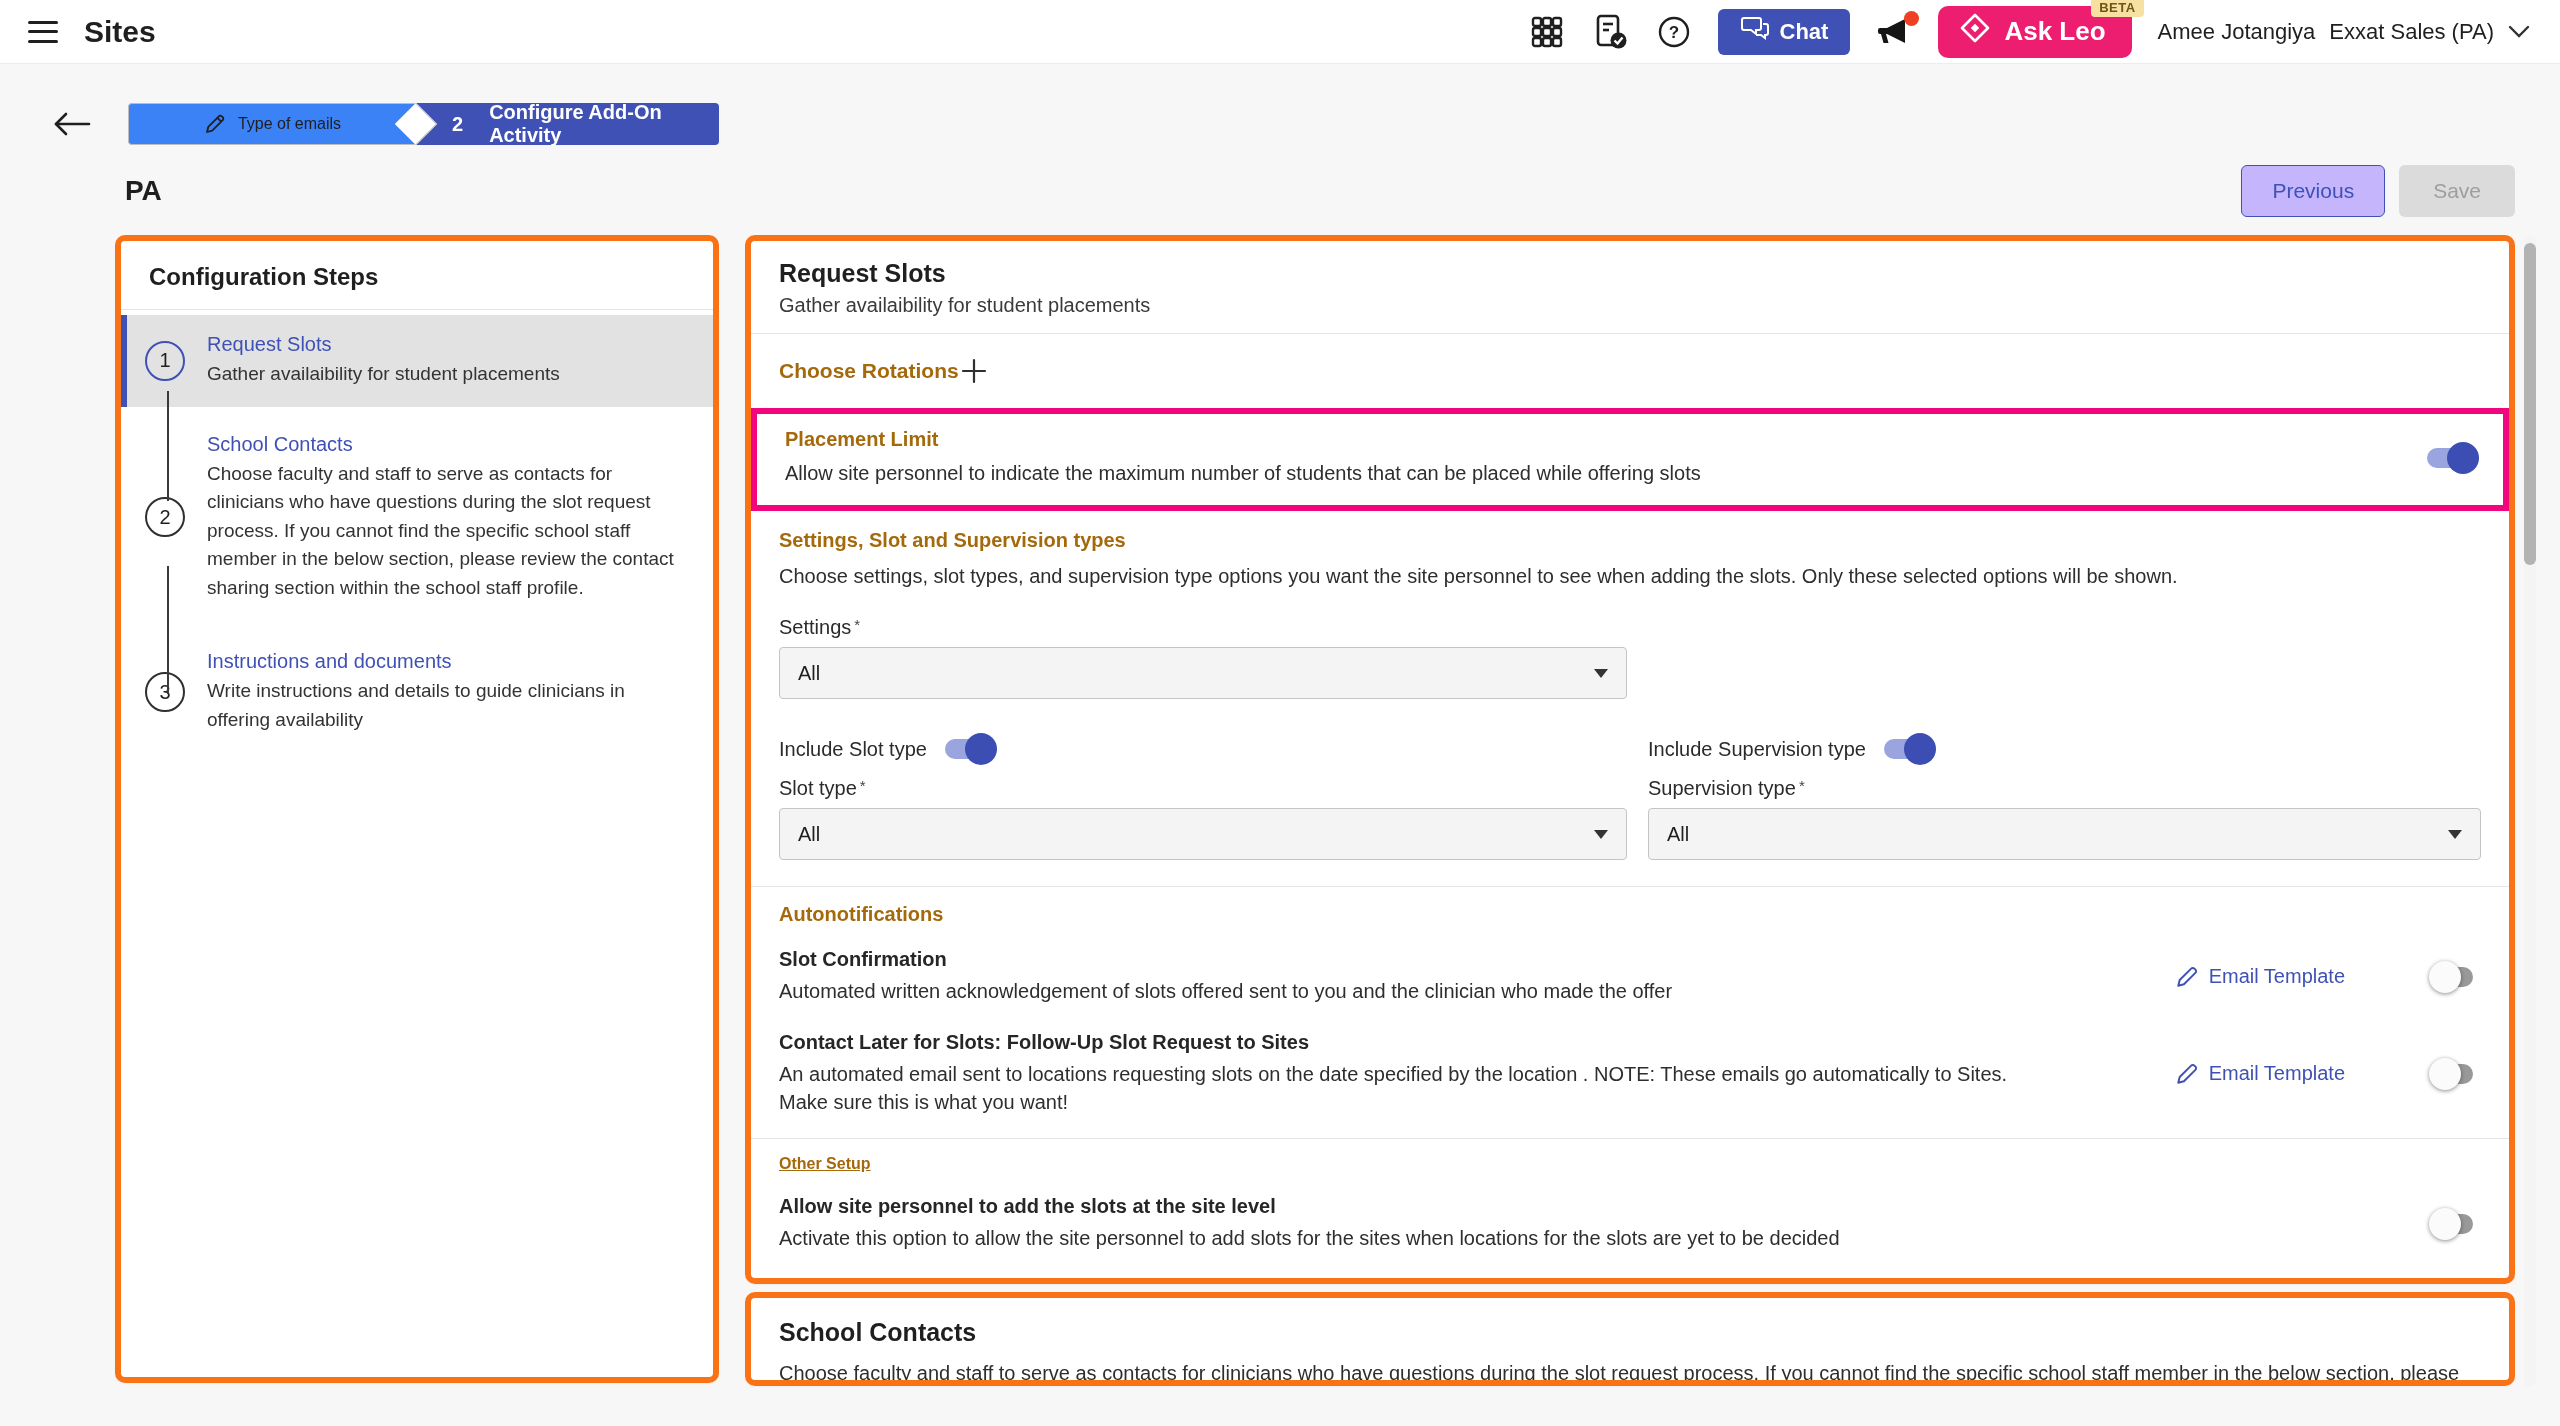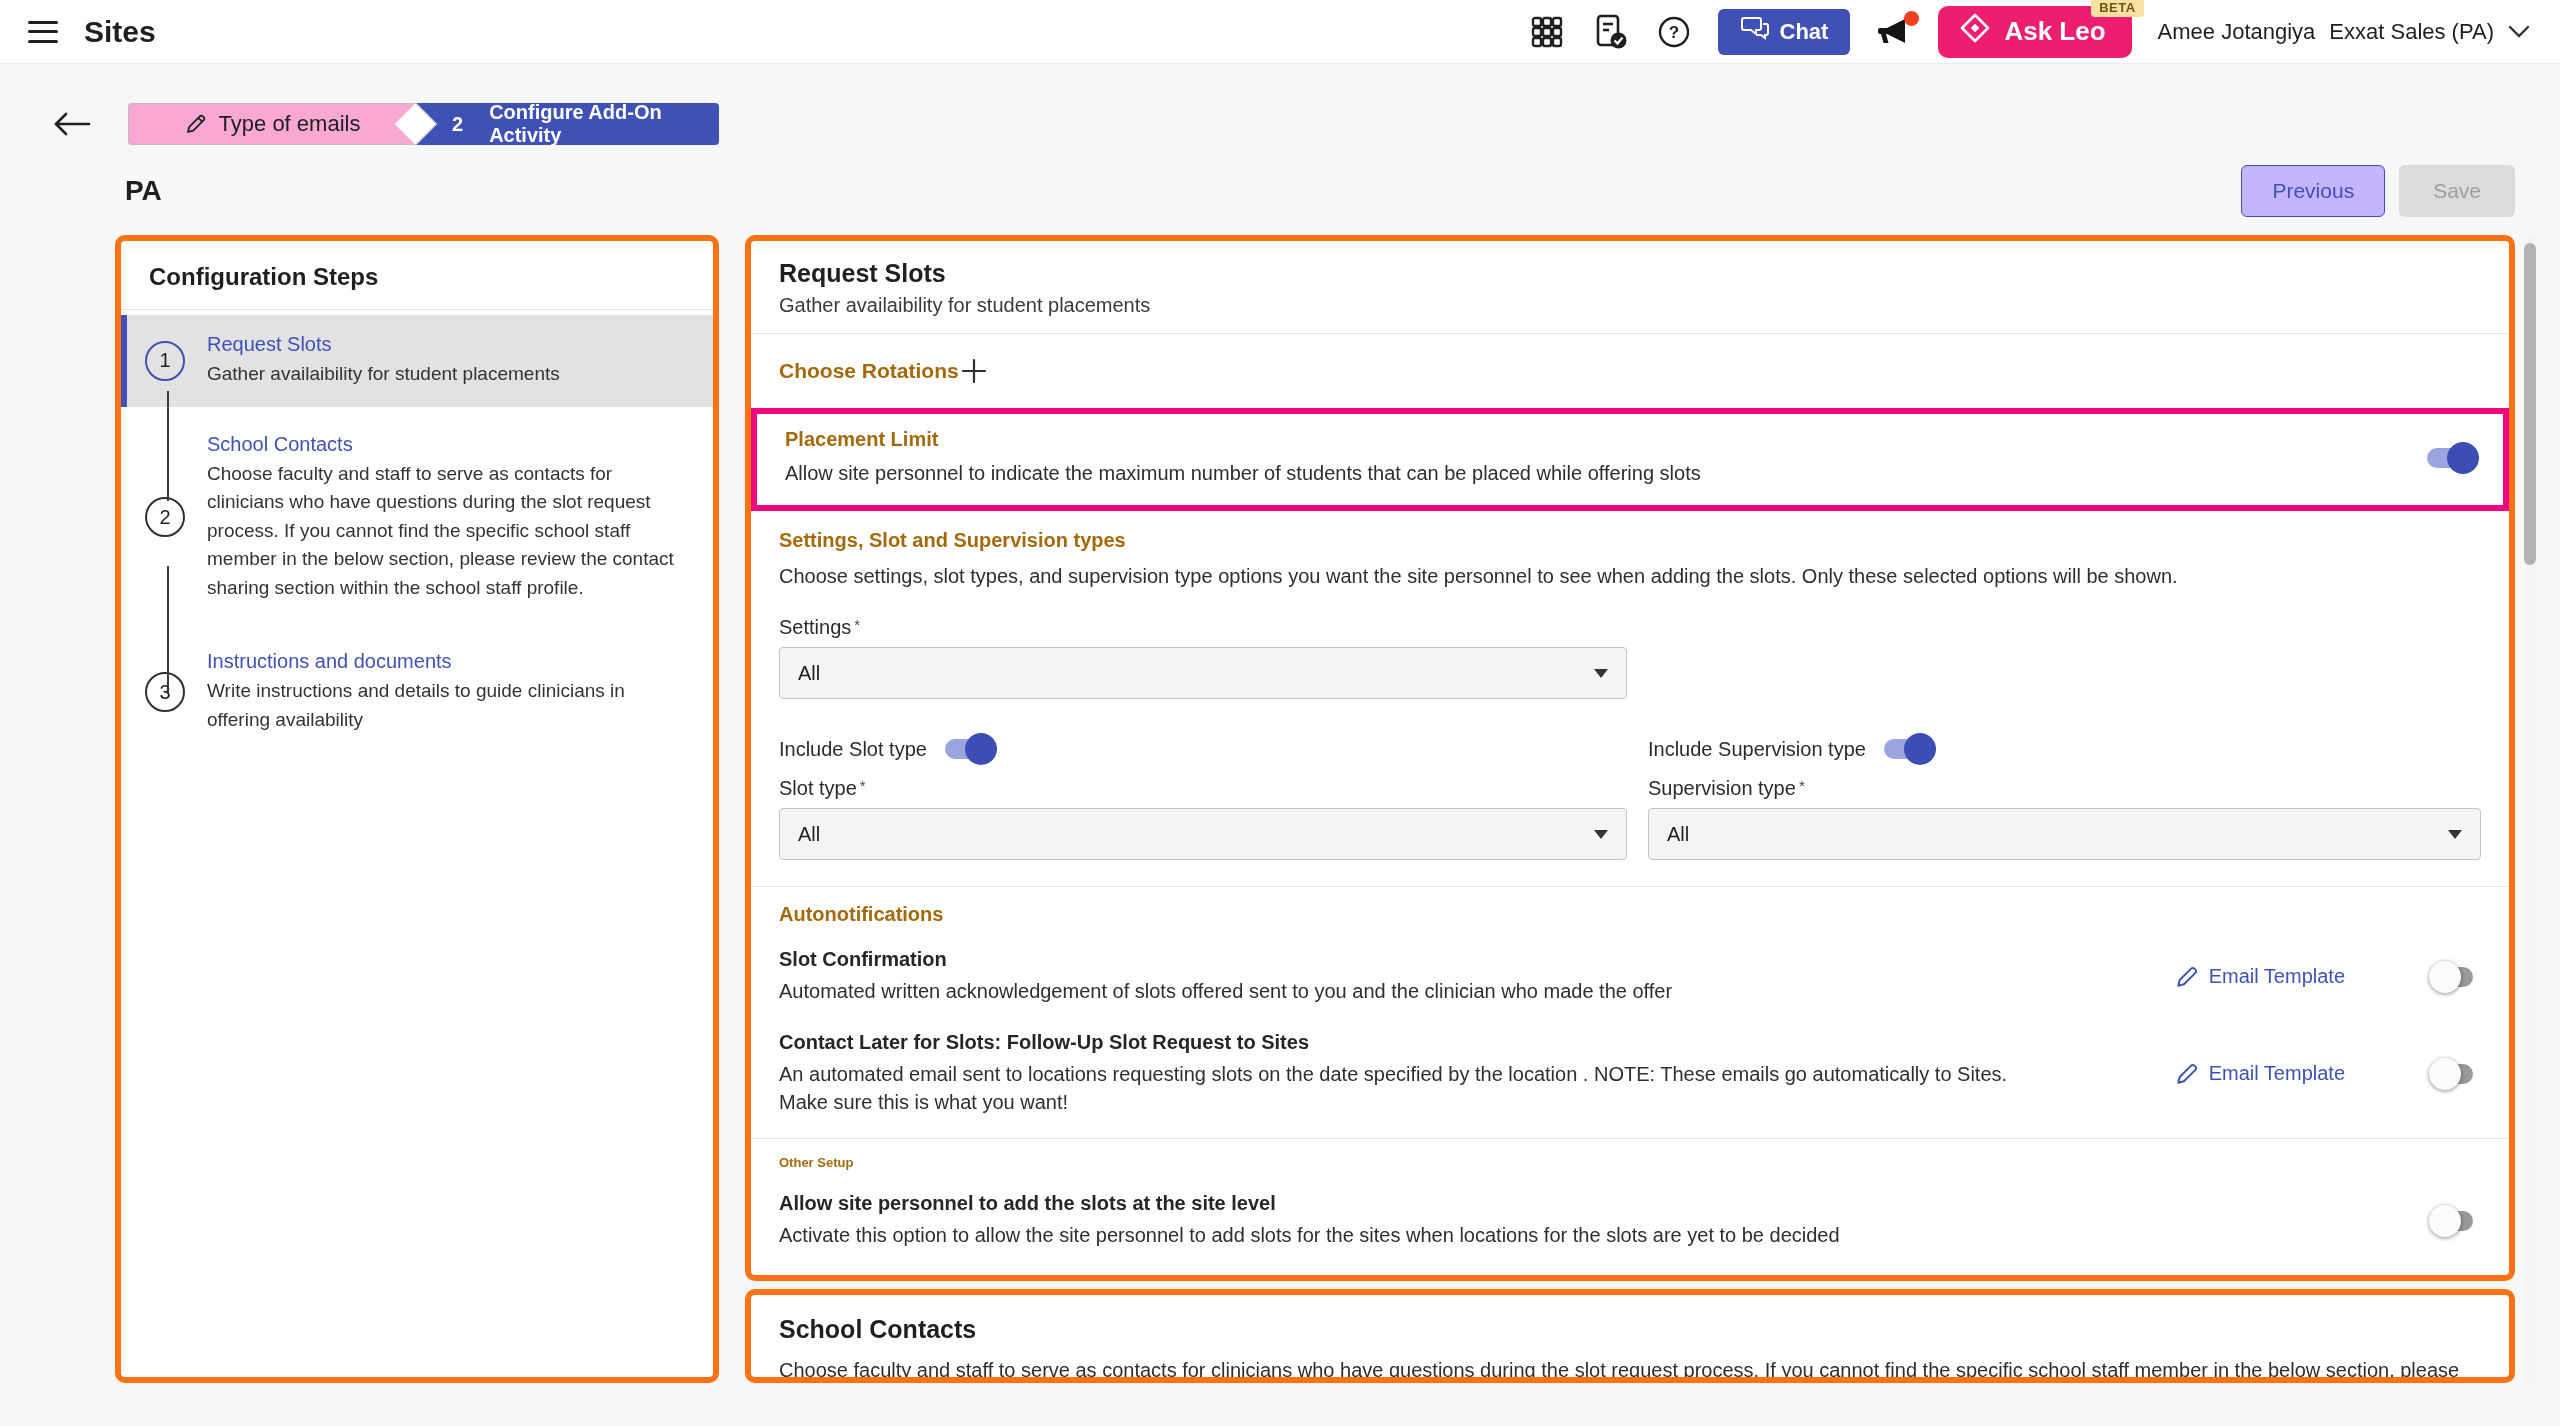--- a/index.html
+++ b/index.html
@@ -22,22 +22,22 @@
     color:#fff; display:flex; align-items:center; gap:12px; font-size:26px; font-weight:700; cursor:pointer; }
   .beta-badge { position:absolute; top:-8px; right:-12px; background:#F6E1A3; color:#6E5512;
     font-size:13px; font-weight:700; padding:2px 8px; border-radius:4px; letter-spacing:.5px; }
   .user-info { display:flex; align-items:center; gap:14px; font-size:22px; color:#1F1F1F;text-align:right; }
 
   
   .crumb-row { margin-top:39px; padding-left:50px; display:flex; align-items:center; height:42px; }
   .back-arrow { margin-right:36px; cursor:pointer; display:flex; }
   .stepper { display:flex; height:42px; }
   .step-done { display:flex; align-items:center; justify-content:center; gap:12px; width:288px;
-    background:#f9a8d4; border:1px solid #BDBDBD; border-right:none; border-radius:4px 0 0 4px;
-    font-size:22px; color:#1F1F1F; cursor:pointer; }
+    background:#3b82f6; border:1px solid #BDBDBD; border-right:none; border-radius:4px 0 0 4px;
+    font-size:16px; color:#1F1F1F; cursor:pointer; }
   .step-current { position:relative; display:flex; align-items:center; gap:26px; width:303px;
     background:#3F51B5; color:#fff; border-radius:0 4px 4px 0; padding-left:36px;
     font-size:20px; font-weight:600; cursor:pointer; }
   .step-current .arrow { position:absolute; left:-15px; top:6px; width:30px; height:30px; background:#fff;
     border-top:1px solid #BDBDBD; border-right:1px solid #BDBDBD; transform:rotate(45deg); }
   .step-current .num, .step-current .lbl { position:relative; z-index:1; }
 
   
   .title-row { margin-top:20px; padding:0 45px 0 125px; display:flex; align-items:center; height:52px; }
   .page-title { font-size:28px; font-weight:700; color:#1F1F1F; }
@@ -384,21 +384,21 @@
                 <span class="track"></span>
                 <span class="thumb"></span>
               </span>
           </div>
         </div>
       </div>
 
       <div class="divider"></div>
 
       <div class="other-sec">
-        <div class="section-h" style="font-size:13px;">Other Setup</div>
+        <div class="section-h" style="font-size:16px;text-decoration:underline;">Other Setup</div>
         <div class="other-row">
           <div class="notif-left">
             <div class="item-title">Allow site personnel to add the slots at the site level</div>
             <div class="body-text">Activate this option to allow the site personnel to add slots for the sites when locations for the slots are yet to be decided</div>
           </div>
           <span class="toggle off">
               <span class="track"></span>
               <span class="thumb"></span>
             </span>
         </div>

